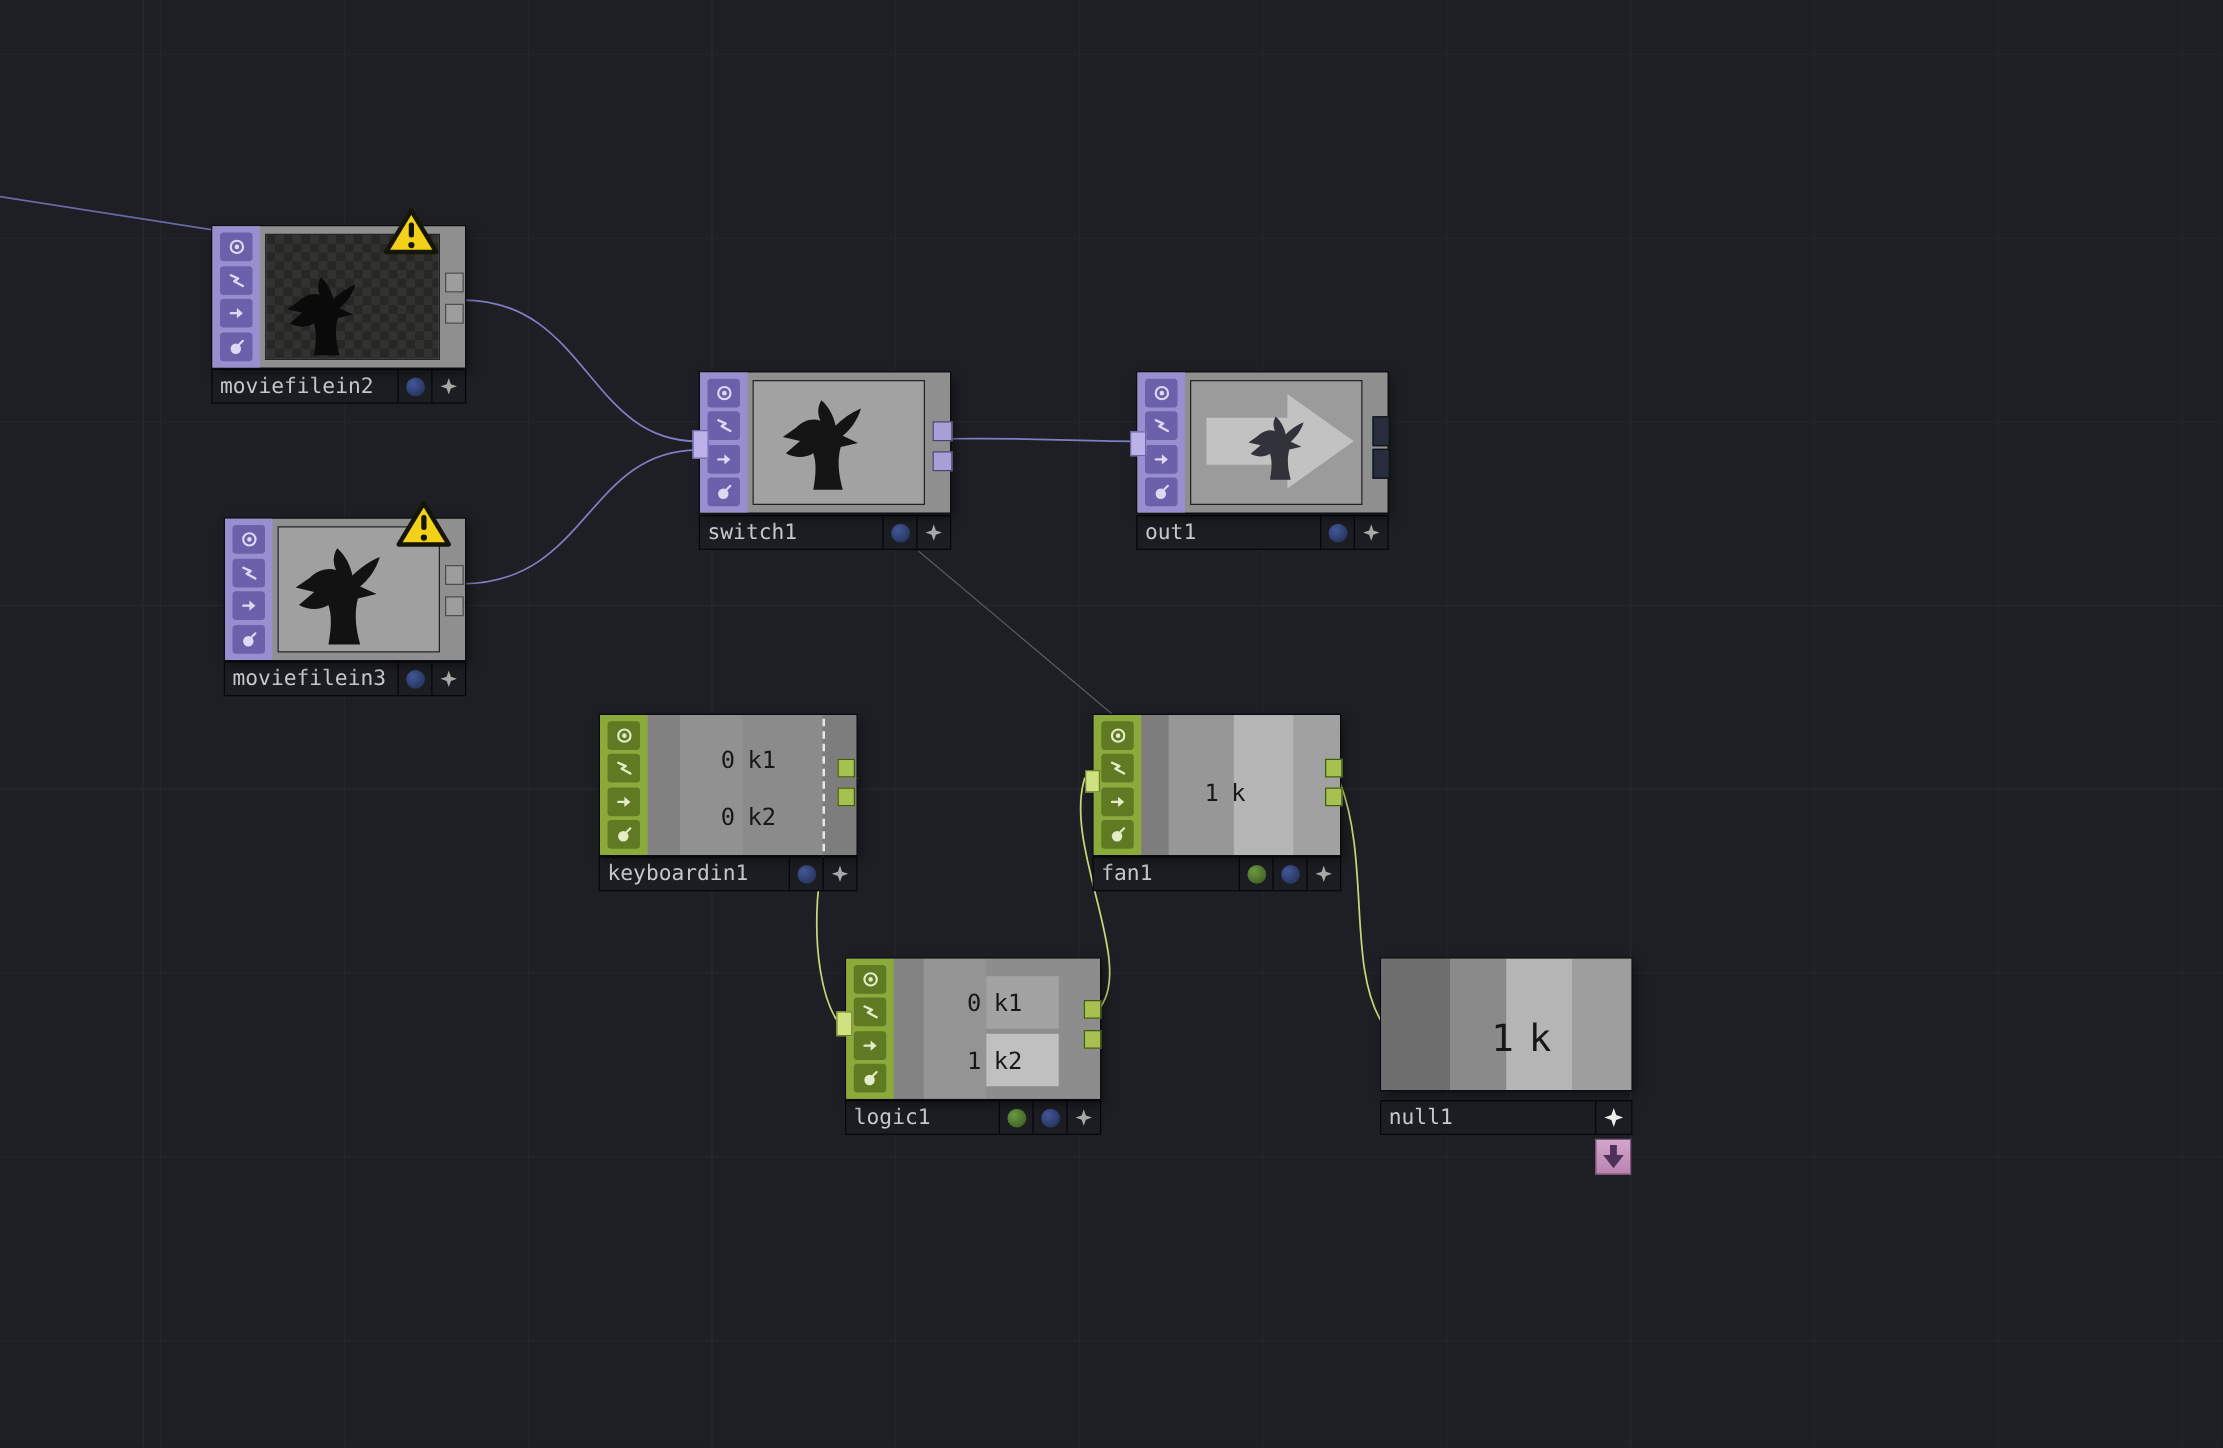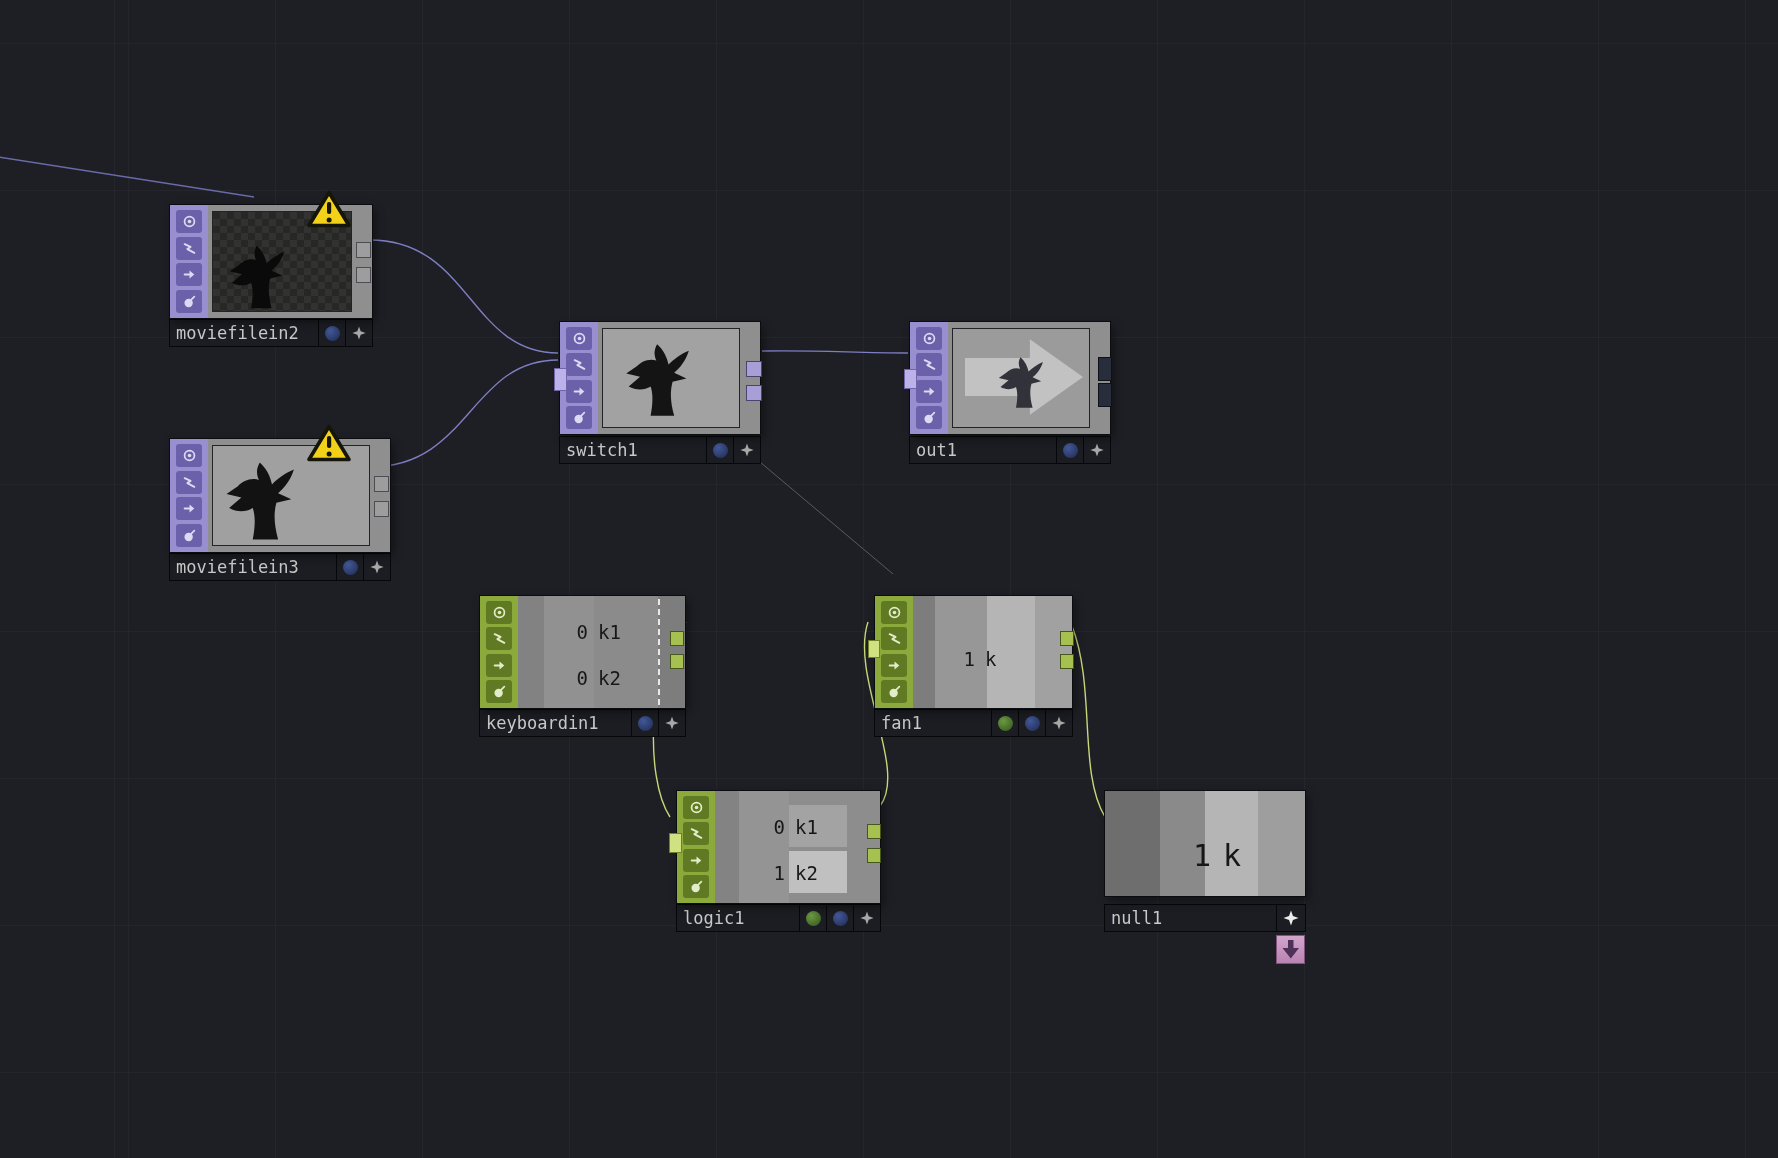--- a/index.html
+++ b/index.html
@@ -6,21 +6,21 @@
   #canvas{
     position:relative;width:1778px;height:1158px;overflow:hidden;
     background-color:#1d1f24;
     background-image:
       repeating-linear-gradient(to right,#24262b 0 1px,transparent 1px 147px),
       repeating-linear-gradient(to bottom,#24262b 0 1px,transparent 1px 147px);
     background-position:128px 0,0 43px;
     font-family:"DejaVu Sans Mono",monospace;
   }
   #wires{position:absolute;left:0;top:0;z-index:1;}
-  .node{position:absolute;z-index:2;margin-top:24px;}
+  .node{position:absolute;z-index:2;}
   .body{position:relative;background:#8f8f8f;box-shadow:0 0 0 1px #0b0c0f,3px 4px 9px rgba(0,0,0,.45);}
   .flags{position:absolute;left:0;top:0;bottom:0;width:38px;display:flex;flex-direction:column;justify-content:space-evenly;align-items:center;padding:2px 0;box-sizing:border-box;}
   .flags.purple{background:#998fd0;}
   .flags.green{background:#8caa3c;}
   .flag{width:26px;height:23px;border-radius:3px;display:flex;align-items:center;justify-content:center;}
   .purple .flag{background:#6b61aa;color:#ded9f2;}
   .green .flag{background:#5f7a22;color:#e3ecc9;}
   .flag svg{width:15px;height:15px;display:block;}
   .preview{position:absolute;left:42px;top:6px;right:20px;bottom:6px;border:1px solid #232327;overflow:hidden;}
   .checker{background:repeating-conic-gradient(#323230 0 25%,#272725 0 50%);background-size:14px 14px;}
@@ -141,21 +141,21 @@
           <span class="dot navy"></span>
         </div>
       <div class="icon-box">
           <svg class="star" viewBox="0 0 14 14">
             <use href="#ic-star"></use>
           </svg>
         </div>
     </div>
   </div>
 
-  <div class="node" style="left:170px;top:415px;width:220px;">
+  <div class="node" style="left:180px;top:415px;width:192px;">
     <div class="body" style="height:113px;">
       <div class="flags purple">
         <span class="flag">
             <svg viewBox="0 0 14 14">
               <use href="#ic-viewer"></use>
             </svg>
           </span>
         <span class="flag">
             <svg viewBox="0 0 14 14">
               <use href="#ic-zigzag"></use>

